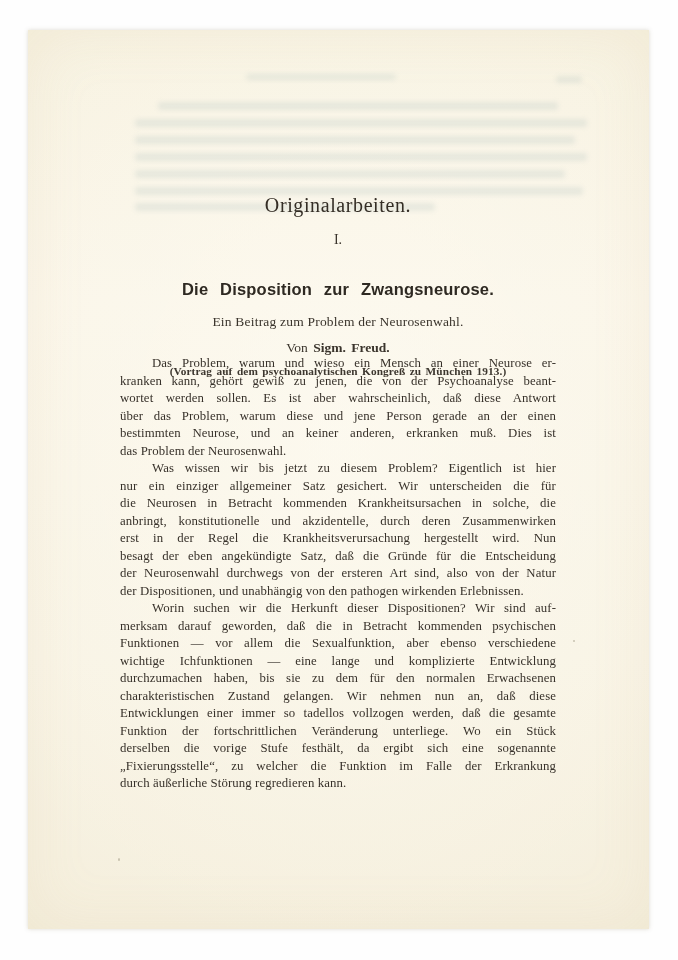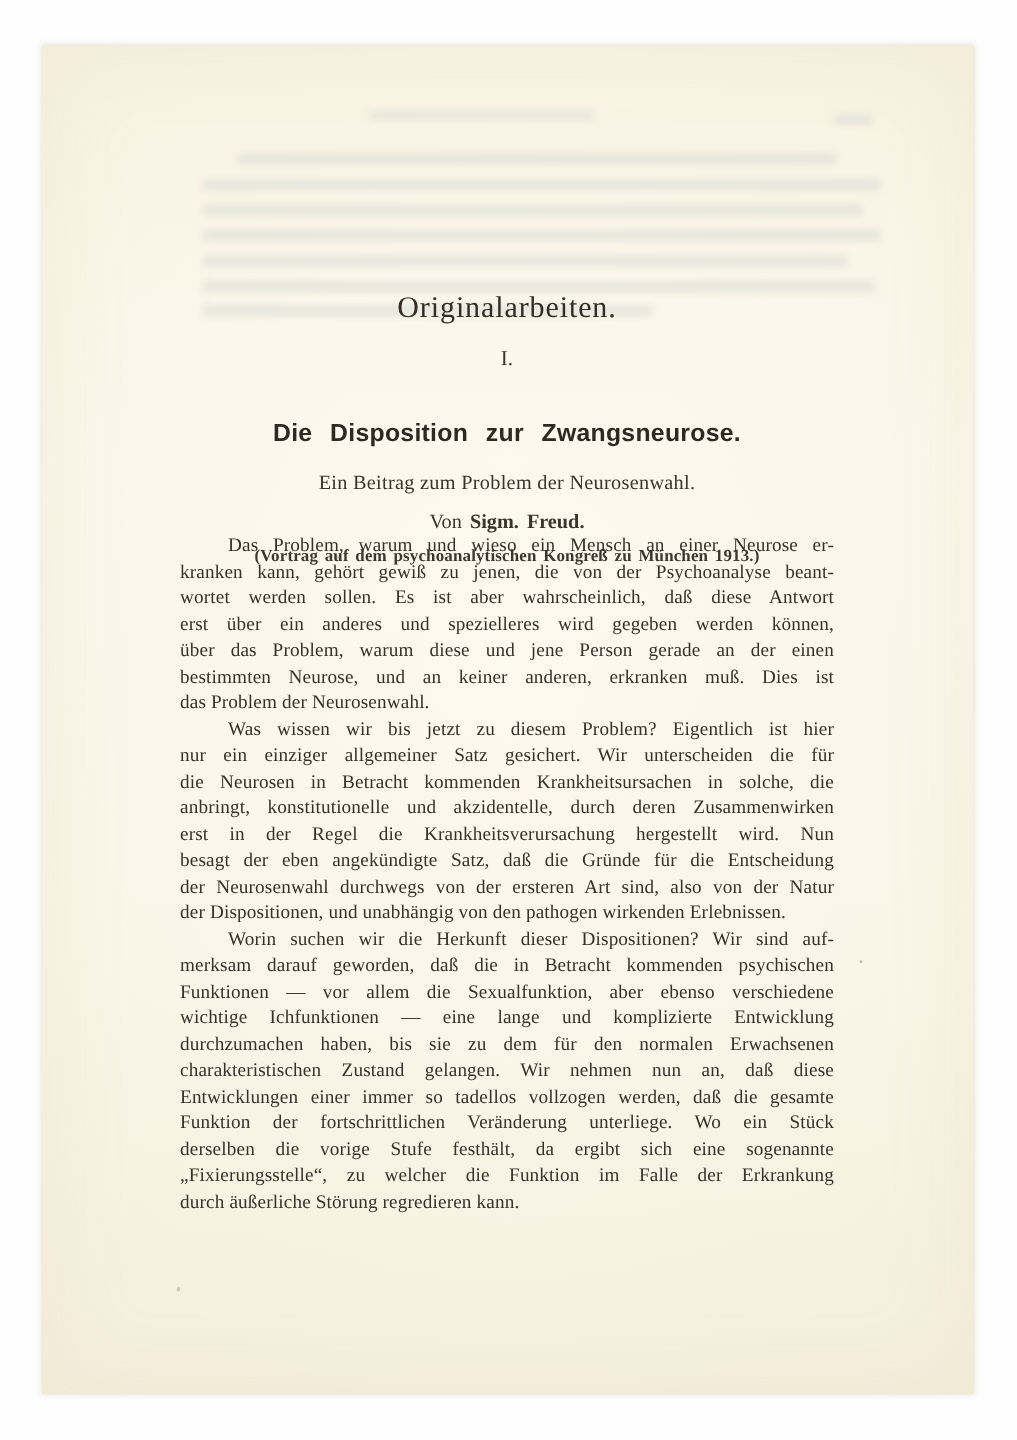--- a/index.html
+++ b/index.html
@@ -150,21 +150,20 @@
         <span class="author">Sigm. Freud.</span>
       </div>
 
       <div class="center lecture-note">(Vortrag auf dem psychoanalytischen Kongreß zu München 1913.)</div>
 
       <div class="body-text">
           <div class="paragraph">
             <div class="line first">Das Problem, warum und wieso ein Mensch an einer Neurose er-</div>
             <div class="line">kranken kann, gehört gewiß zu jenen, die von der Psychoanalyse beant-</div>
             <div class="line">wortet werden sollen.  Es ist aber wahrscheinlich, daß diese Antwort</div>
-            <div class="line">erst über ein anderes und spezielleres wird gegeben werden können,</div>
             <div class="line">über das Problem, warum diese und jene Person gerade an der einen</div>
             <div class="line">bestimmten Neurose, und an keiner anderen, erkranken muß.  Dies ist</div>
             <div class="line last">das Problem der Neurosenwahl.</div>
           </div>
           <div class="paragraph">
             <div class="line first">Was wissen wir bis jetzt zu diesem Problem? Eigentlich ist hier</div>
             <div class="line">nur ein einziger allgemeiner Satz gesichert.  Wir unterscheiden die für</div>
             <div class="line">die Neurosen in Betracht kommenden Krankheitsursachen in solche, die</div>
             <div class="line">anbringt, konstitutionelle und akzidentelle, durch deren Zusammenwirken</div>
             <div class="line">erst in der Regel die Krankheitsverursachung hergestellt wird.  Nun</div>

